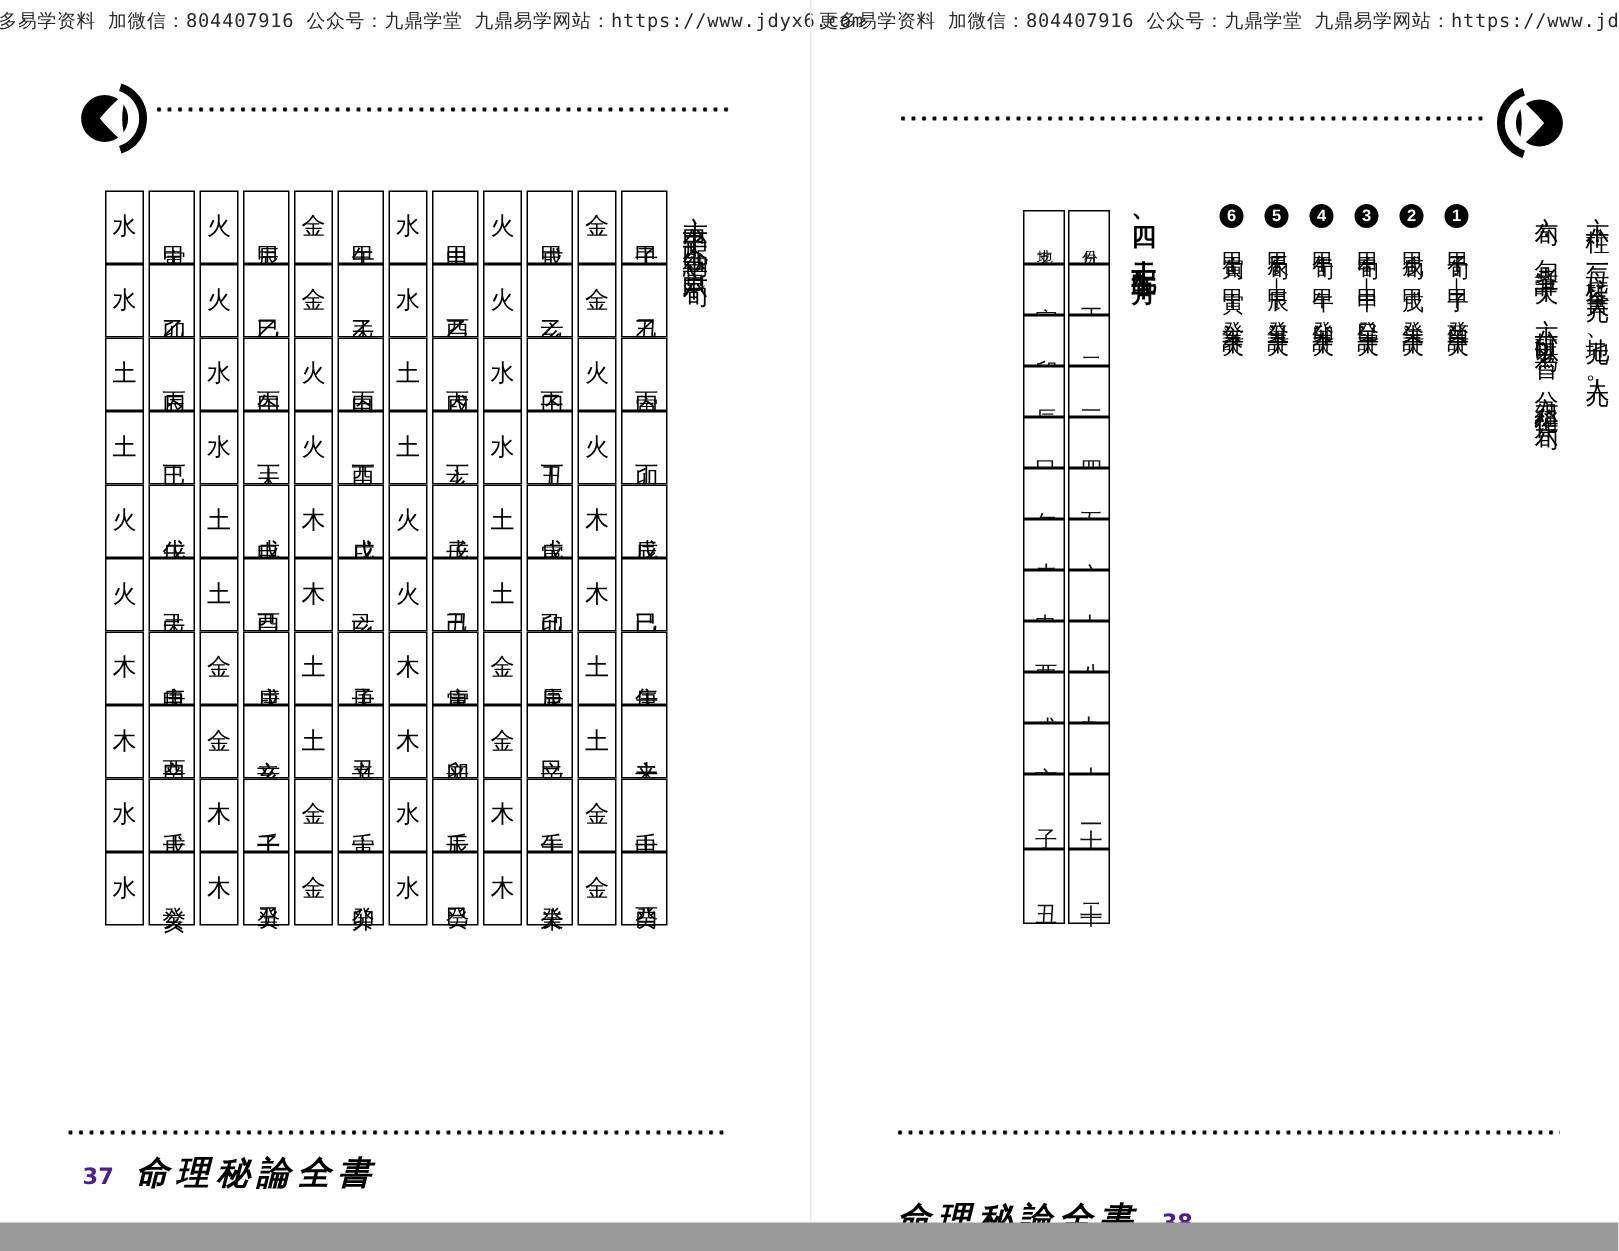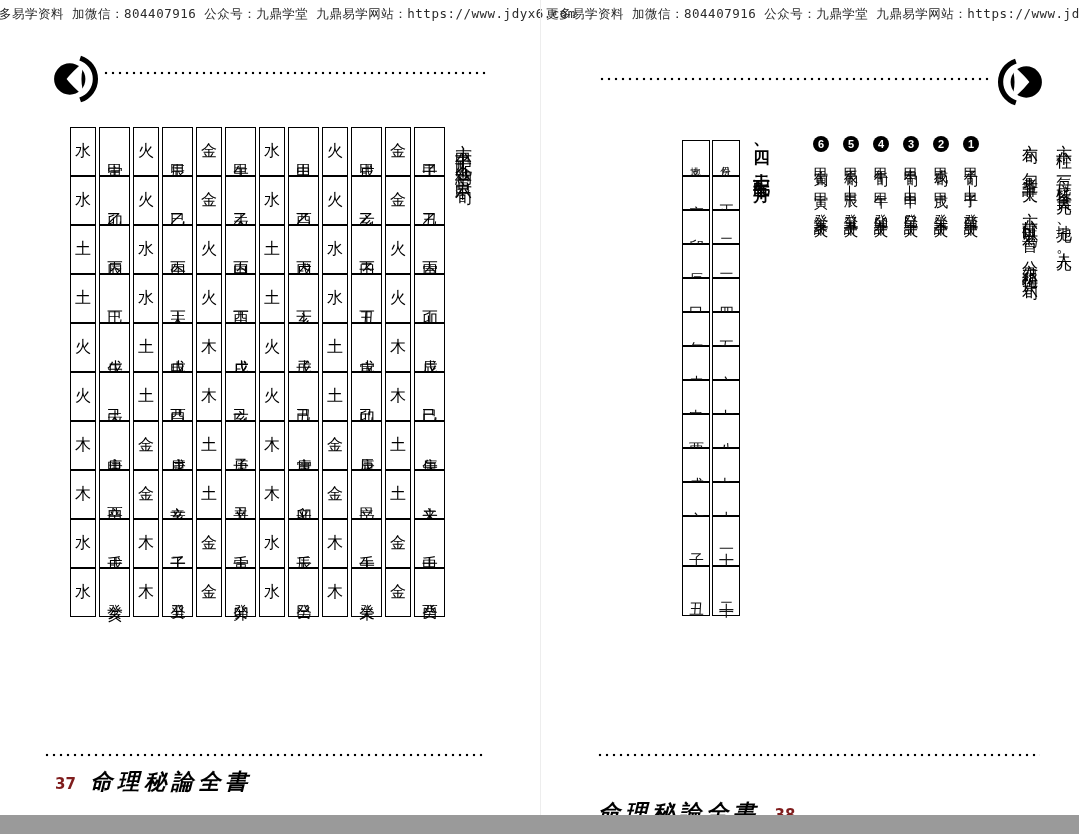--- a/index.html
+++ b/index.html
@@ -65,21 +65,21 @@
     text-align:center; line-height:16px; margin-bottom:4px; letter-spacing:0; }
 
   
   #intro { position:absolute; top:132px; left:1000px; width:74px; height:515px;
     writing-mode:vertical-rl; text-orientation:mixed; }
   #intro .iline { margin-block-end:13px; font-size:16px; letter-spacing:4px; color:#000; }
 
   
   .footer-title { font-family:"DejaVu Serif", serif; font-style:italic; font-weight:bold;
     font-size:22px; letter-spacing:5px; color:#000; }
-  .footer-num { font-family:"DejaVu Sans", sans-serif; font-weight:bold; font-size:15px; color:#7f1d1d; }
+  .footer-num { font-family:"DejaVu Sans", sans-serif; font-weight:bold; font-size:15px; color:#4c1d95; }
   #footer-left { position:absolute; left:55px; top:767px; }
   #footer-right { position:absolute; left:598px; top:798px; width:442px; text-align:left; }
 
   
   #bottom-band { position:absolute; left:0; top:815px; width:1079px; height:19px; background:#9a9a9a; }
 </style>
 </head>
 <body>
 
 <div id="canvas">

